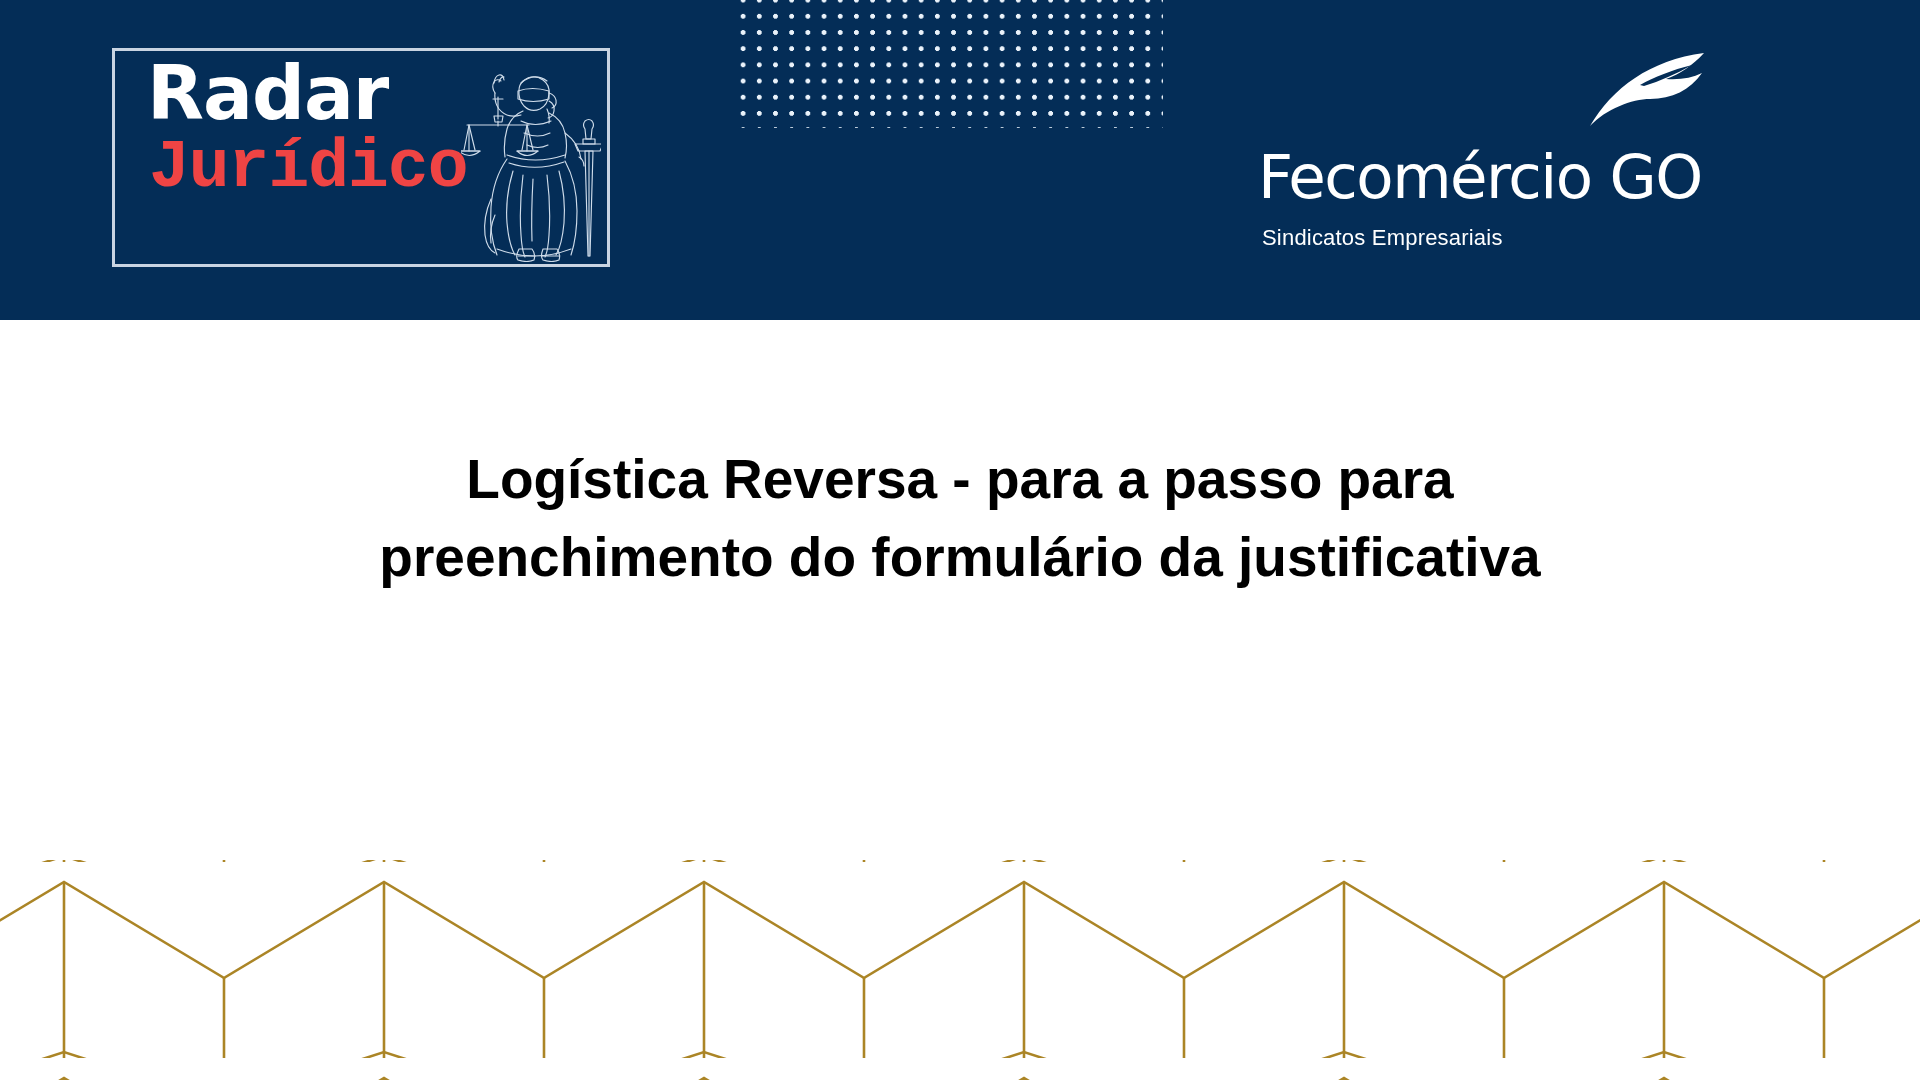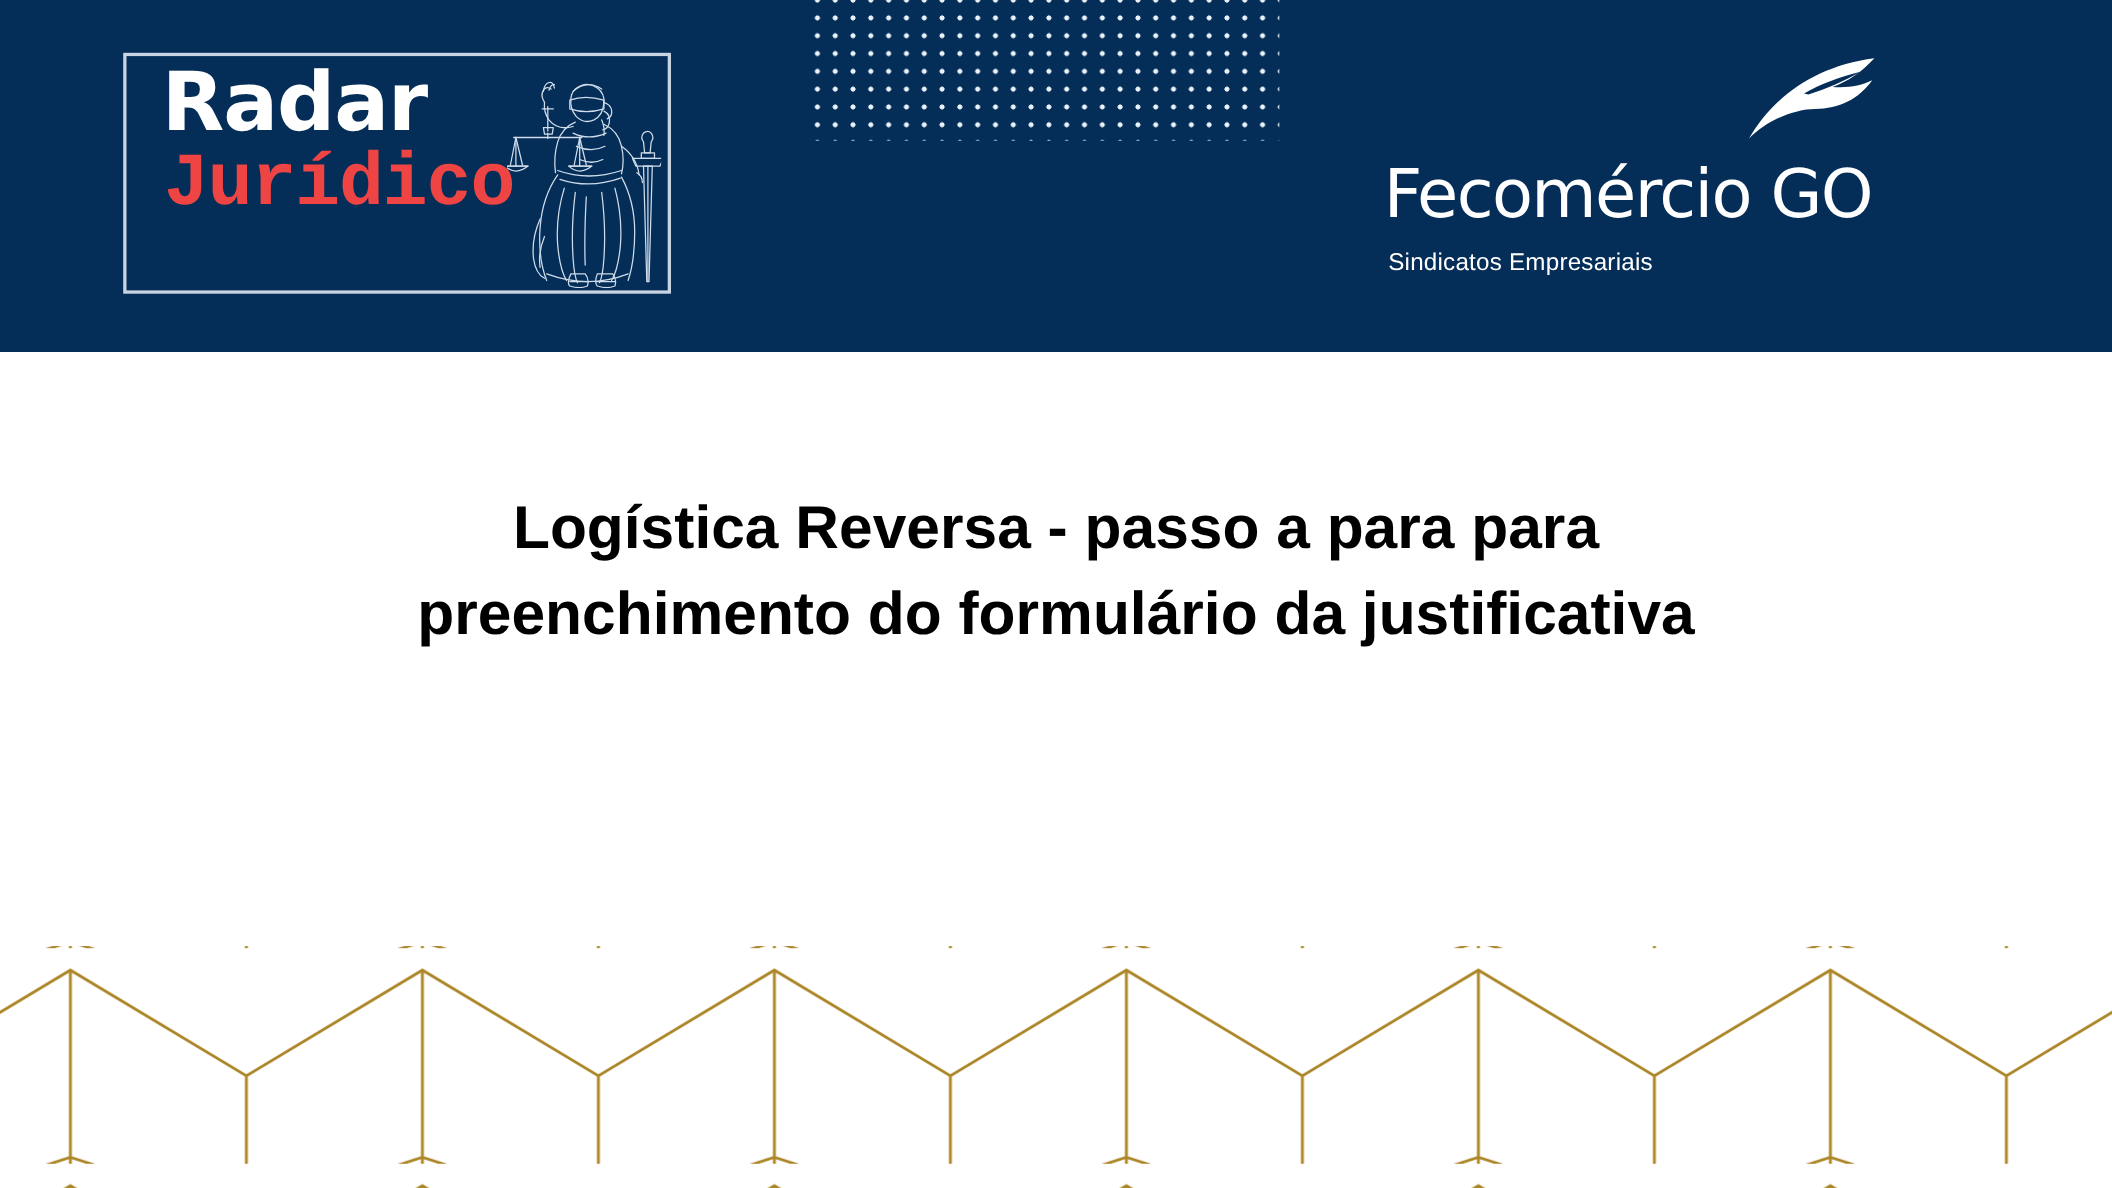--- a/index.html
+++ b/index.html
@@ -260,21 +260,21 @@
         <path d="M2 74 C24 36 62 8 116 1 C104 14 92 22 78 27 C92 28 104 26 114 21
                  C102 38 84 47 62 47 C44 47 18 57 2 74 Z" fill="#ffffff"></path>
         <path d="M52 33 C66 25 84 18 104 13 C88 22 72 29 56 34 Z" fill="#042d57"></path>
       </svg>
       <div class="feco-name">Fecomércio GO</div>
       <div class="feco-sub">Sindicatos Empresariais</div>
     </div>
   </div>
 
   <div class="title-area">
-    <div class="title-line">Logística Reversa - passo a para para</div>
+    <div class="title-line">Logística Reversa - para a passo para</div>
     <div class="title-line">preenchimento do formulário da justificativa</div>
   </div>
 
   <svg class="honeycomb" viewBox="0 0 1920 220" preserveAspectRatio="none">
     <defs>
       <pattern id="hexlattice" x="-96" y="2" width="320" height="196" patternUnits="userSpaceOnUse">
         <g fill="none" stroke="#ab8526" stroke-width="2.6">
 
           <path d="M0 116 L160 20 L320 116"></path>
 

